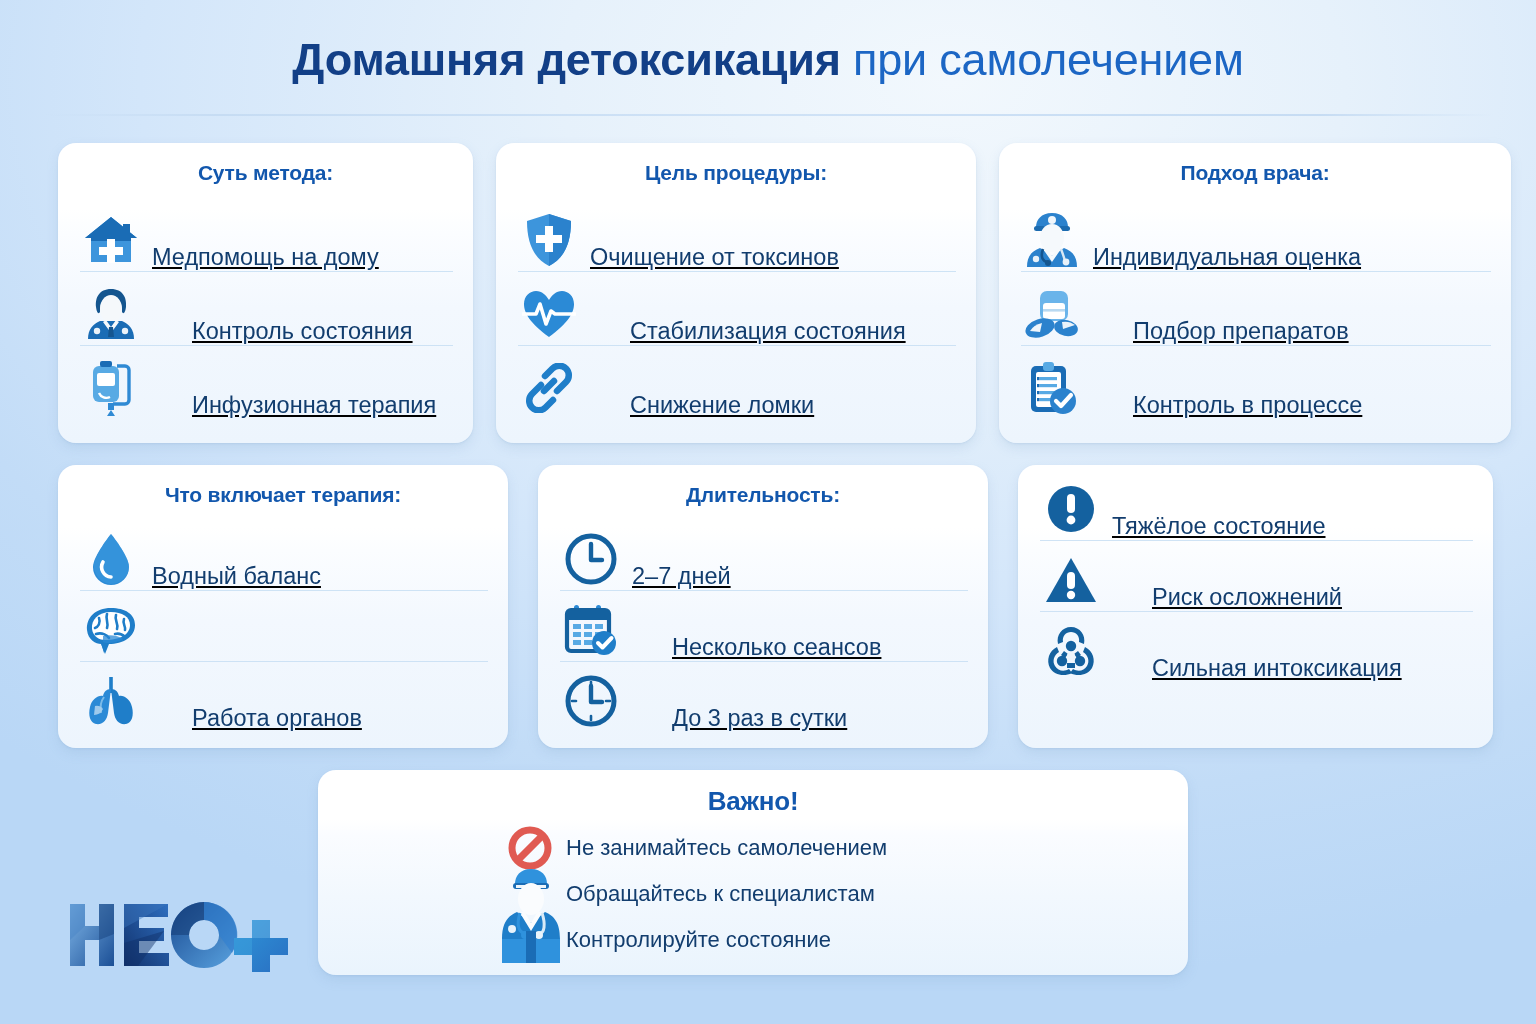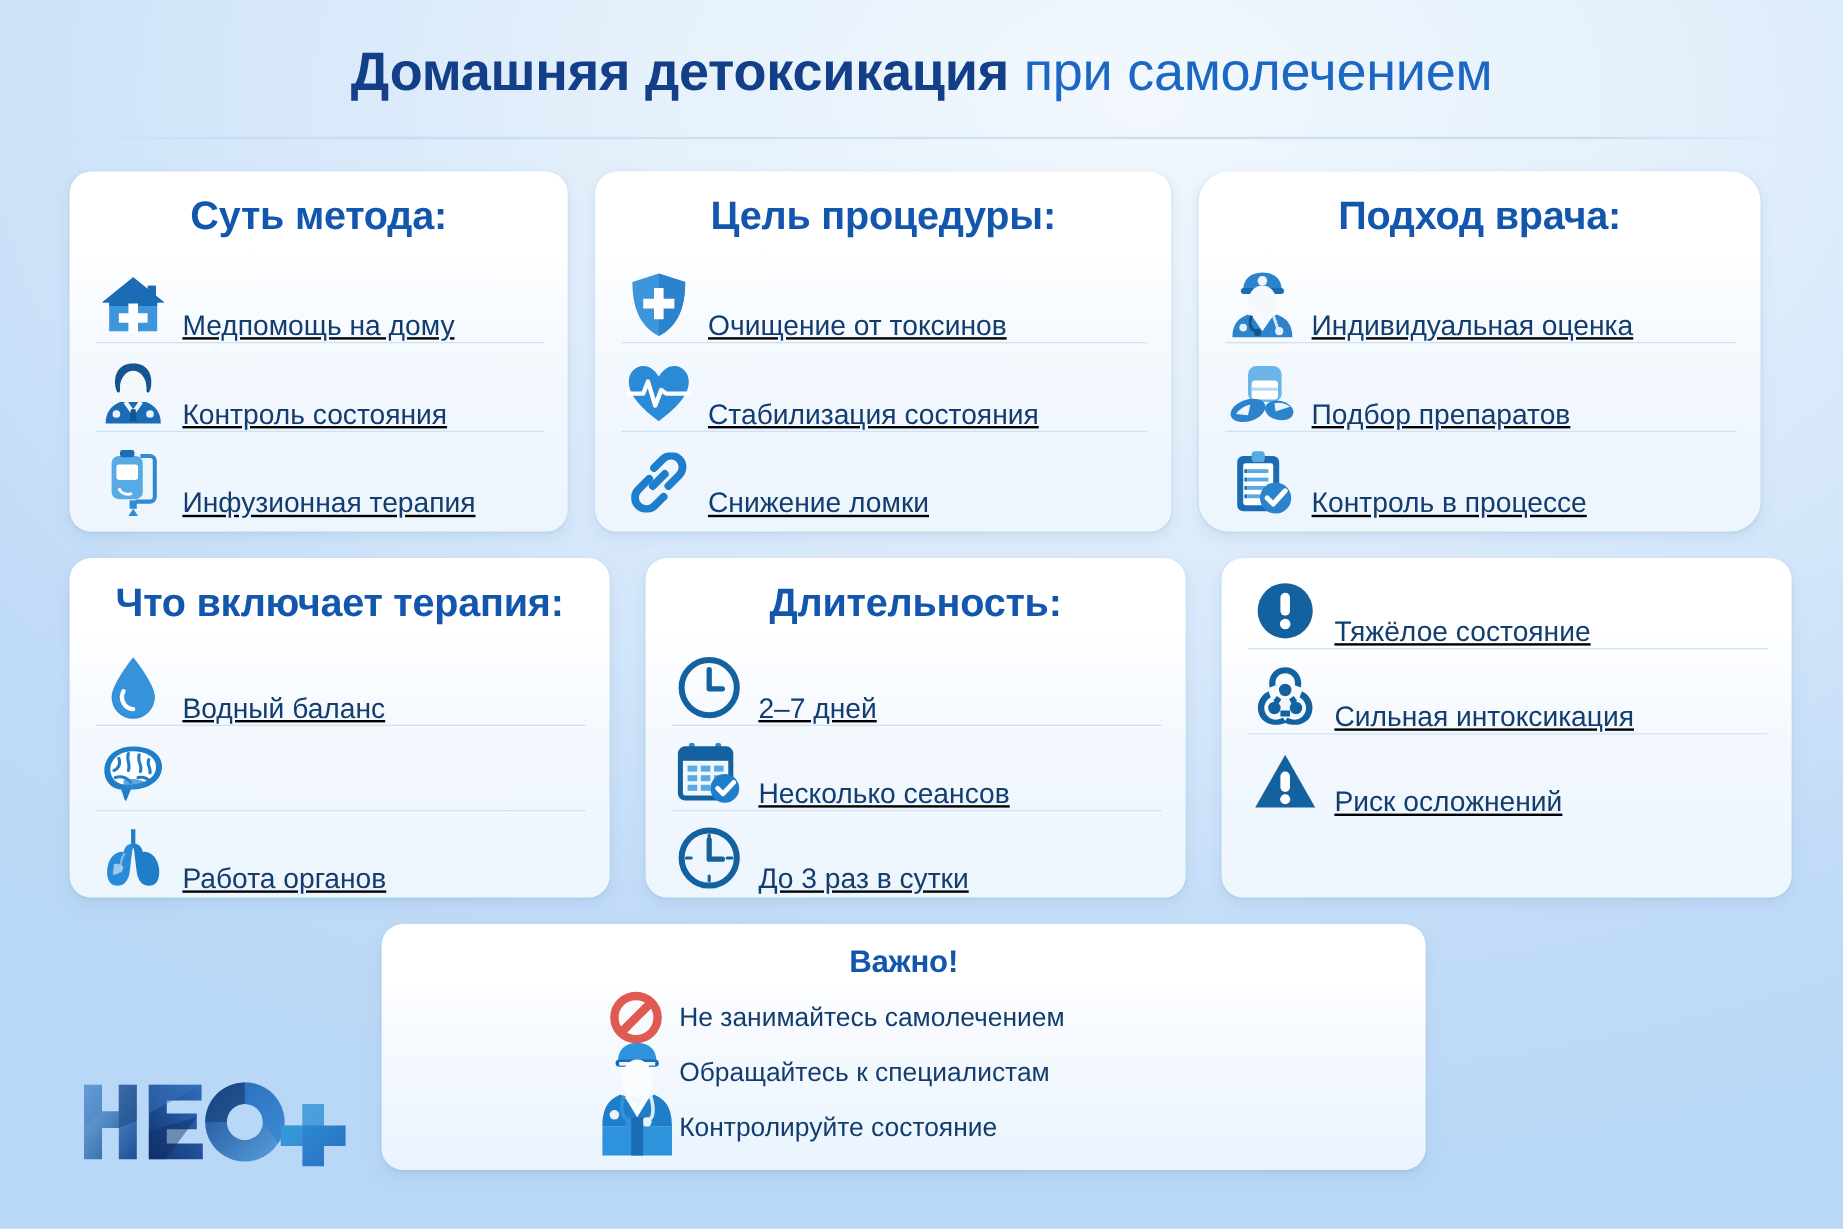--- a/index.html
+++ b/index.html
@@ -59,59 +59,59 @@
     border-radius: 18px;
     background: linear-gradient(to bottom, #ffffff 0%, #ffffff 22%, #fbfdff 30%, #f3f8fe 55%, #edf5fd 100%);
     box-shadow: 0 5px 12px rgba(120,160,200,0.18), 0 1px 2px rgba(120,160,200,0.18);
     overflow: hidden;
     box-sizing: border-box;
   }
   .card-title {
     text-align: center;
     font-weight: bold;
     color: #1257ad;
-    font-size: 33px;
+    font-size: 21px;
     padding-top: 18px;
     padding-bottom: 8px;
     letter-spacing: -0.2px;
     white-space: nowrap;
   }
   .card-body {
     padding: 4px 20px 12px 22px;
   }
 
   .item {
     display: flex;
     align-items: flex-end;
     position: relative;
     box-sizing: border-box;
     text-decoration: underline;
   }
-  .item + .item { border-top: 1.5px solid rgba(199,222,243,0.85); }
+  .item + .item { border-top: 1.5px solid rgba(199,222,243,0.85); gap: 40px; }
   .item .ico {
     flex: 0 0 auto;
     width: 62px;
     height: 62px;
     display: flex;
     align-items: center;
     justify-content: center;
     margin-right: 10px;
   }
   .item .ico svg { display: block; }
   .item .txt {
     color: #123d6e;
     font-size: 23.5px;
     line-height: 1.15;
     white-space: nowrap;
   }
 
   
   #card-method   { left: 0;    width: 415px; height: 300px; }
   #card-goal     { left: 0;    width: 480px; height: 300px; }
-  #card-approach { left: 0;    width: 468px; height: 300px; border-radius: 25px; }
+  #card-approach { left: 0;    width: 512px; height: 300px; }
   #row-top { left: 58px; top: 143px; gap: 23px; }
 
   #card-includes { width: 450px; height: 283px; }
   #card-duration { width: 450px; height: 283px; }
   #card-inpatient{ width: 475px; height: 283px; }
   #row-bottom { left: 58px; top: 465px; gap: 30px; }
 
   #row-top .card-body .item { height: 74px; }
   #row-bottom .card-body .item { height: 71px; }
 
@@ -435,46 +435,46 @@
           <svg width="50" height="50" viewBox="0 0 50 50">
             <circle cx="25" cy="25" r="23" fill="#14619f"></circle>
             <rect x="21" y="10" width="8" height="19" rx="4" fill="#ffffff"></rect>
             <circle cx="25" cy="36" r="4.4" fill="#ffffff"></circle>
           </svg>
         </span>
         <span class="txt">Тяжёлое состояние</span>
       </div>
       <div class="item">
         <span class="ico">
+          <svg width="54" height="48" viewBox="0 0 54 48">
+            <path d="M27 2 L52 46 H2 Z" fill="#14619f"></path>
+            <rect x="23" y="16" width="8" height="17" rx="4" fill="#ffffff"></rect>
+            <circle cx="27" cy="39" r="4.2" fill="#ffffff"></circle>
+          </svg>
+        </span>
+        <span class="txt">Риск осложнений</span>
+      </div>
+      <div class="item">
+        <span class="ico">
           <svg width="54" height="54" viewBox="0 0 54 54">
             <g fill="#14619f">
               <path d="M27 3 C18 3 12 11 14 20 l5 -2 c-1 -6 3 -10 8 -10 s9 4 8 10 l5 2 C42 11 36 3 27 3 Z"></path>
               <path d="M6 44 C2 36 5 27 13 23 l2 5 c-5 3 -7 9 -4 14 s9 6 14 3 l3 4 C20 53 10 51 6 44 Z"></path>
               <path d="M48 44 C44 51 34 53 26 49 l3 -4 c5 3 11 2 14 -3 s1 -11 -4 -14 l2 -5 C49 27 52 36 48 44 Z"></path>
               <circle cx="27" cy="22" r="5.2"></circle>
               <circle cx="18" cy="37" r="5.2"></circle>
               <circle cx="36" cy="37" r="5.2"></circle>
               <path d="M20 27 l4 3 -3 4 -4 -3 Z"></path>
               <path d="M34 27 l-4 3 3 4 4 -3 Z"></path>
               <path d="M23 39 h8 v5 h-8 Z"></path>
             </g>
             <circle cx="27" cy="32" r="4" fill="#eef5fb"></circle>
           </svg>
         </span>
         <span class="txt">Сильная интоксикация</span>
-      </div>
-      <div class="item">
-        <span class="ico">
-          <svg width="54" height="48" viewBox="0 0 54 48">
-            <path d="M27 2 L52 46 H2 Z" fill="#14619f"></path>
-            <rect x="23" y="16" width="8" height="17" rx="4" fill="#ffffff"></rect>
-            <circle cx="27" cy="39" r="4.2" fill="#ffffff"></circle>
-          </svg>
-        </span>
-        <span class="txt">Риск осложнений</span>
       </div>
     </div>
   </div>
 </div>
 
 <div id="card-important">
   <div class="card-title">Важно!</div>
   <div class="imp-body">
 
     <div class="imp-row" id="imp-row-0">

